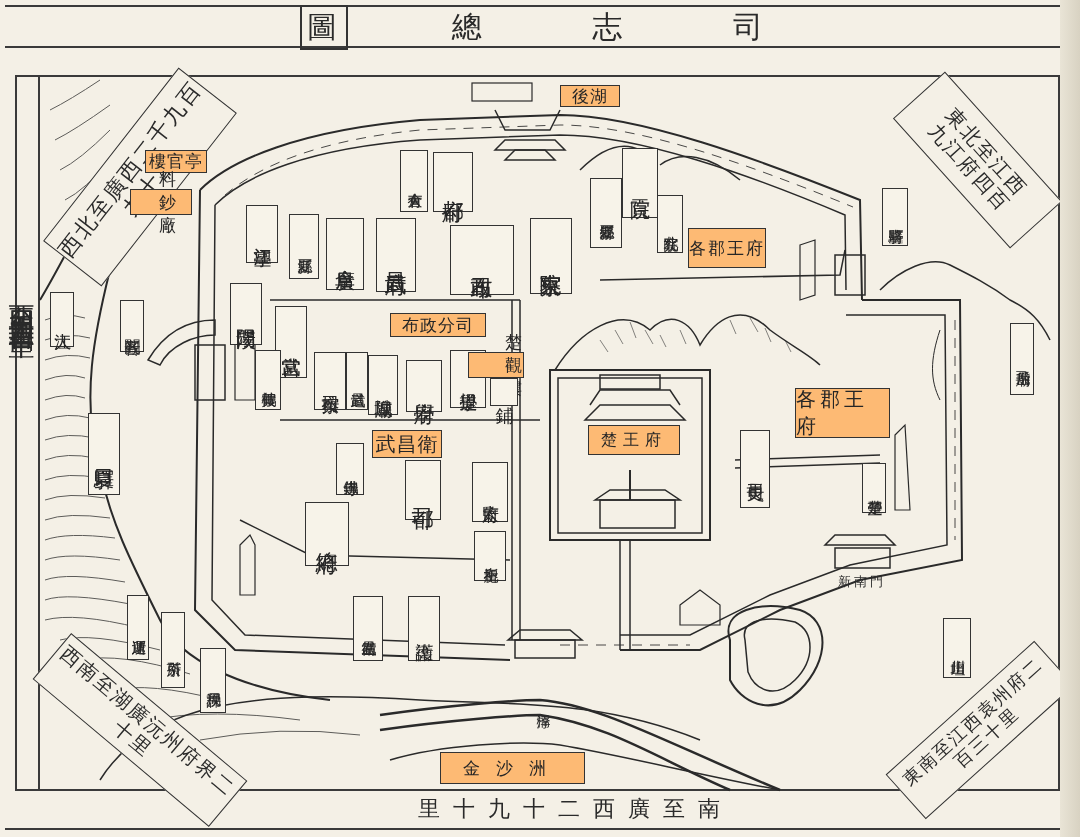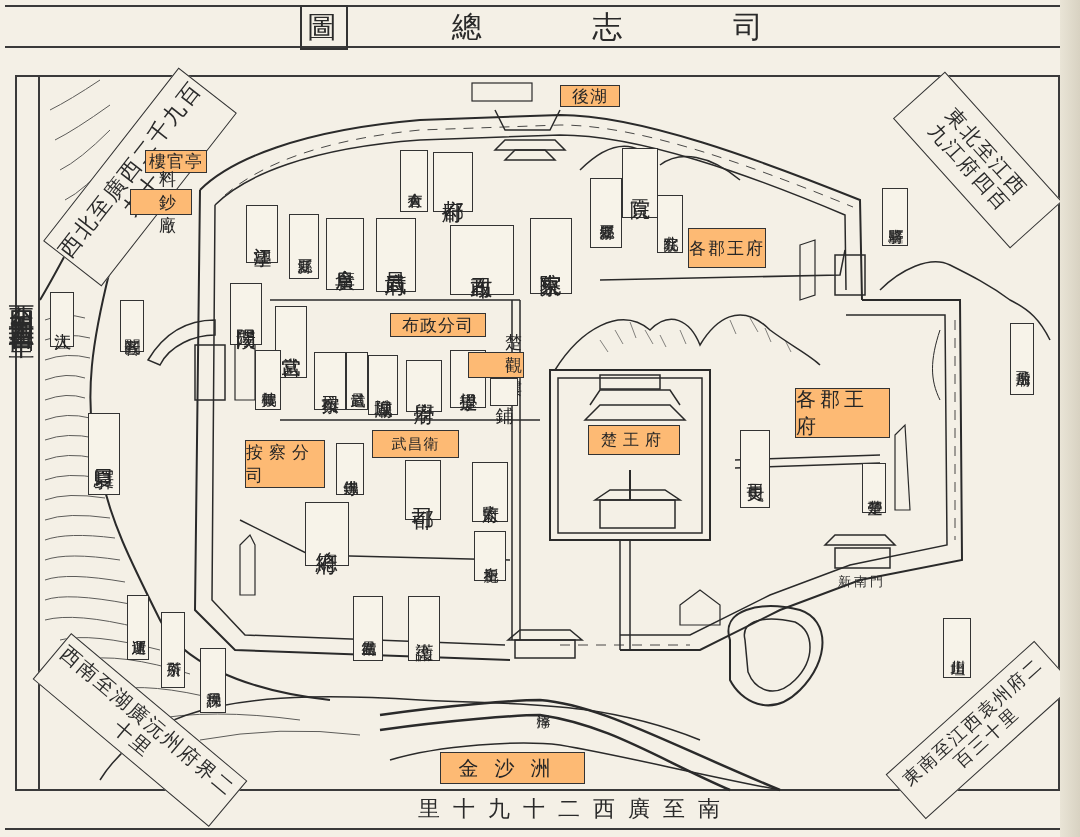--- a/index.html
+++ b/index.html
@@ -207,21 +207,21 @@
   </div>
   <div class="diag" style="left:25px;top:700px;width:230px;height:60px;transform:rotate(40deg);font-size:20px;">
     <span>西南至湖廣沅州府界二十里</span>
   </div>
   <div class="diag" style="left:880px;top:700px;width:200px;height:60px;transform:rotate(-42deg);font-size:18px;">
     <span>東南至江西袁州府二百三十里</span>
   </div>
 
   <div class="hbox" style="left:560px;top:85px;width:60px;height:22px;font-size:17px;">後湖</div>
   <div class="vtext" style="left:537px;top:703px;font-size:14px;">浮橋</div>
-  <div class="hbox" style="left:440px;top:752px;width:145px;height:32px;font-size:20px;letter-spacing:16px;">金沙洲</div>
+  <div class="hbox" style="left:440px;top:752px;width:145px;height:32px;font-size:17px;letter-spacing:16px;">金沙洲</div>
   <div class="box" style="left:50px;top:292px;width:24px;height:55px;font-size:17px;">大江</div>
 
   <div class="hbox" style="left:145px;top:150px;width:62px;height:23px;">樓官亭</div>
   <div class="hbox" style="left:130px;top:189px;width:62px;height:26px;padding-left:28px;">料鈔廠</div>
   <div class="box" style="left:120px;top:300px;width:24px;height:52px;font-size:16px;">觀音閣</div>
   <div class="box" style="left:88px;top:413px;width:32px;height:82px;">夏口驛</div>
   <div class="box small" style="left:127px;top:595px;width:22px;height:65px;">遞運所</div>
   <div class="box small" style="left:161px;top:612px;width:24px;height:76px;">茶引所</div>
   <div class="box small" style="left:200px;top:648px;width:26px;height:65px;">稅課局</div>
 
@@ -243,22 +243,21 @@
   <div class="box" style="left:275px;top:306px;width:32px;height:72px;font-size:19px;">武當宮</div>
   <div class="box small" style="left:255px;top:350px;width:26px;height:60px;">黃鶴樓</div>
   <div class="hbox" style="left:390px;top:313px;width:96px;height:24px;">布政分司</div>
   <div class="box" style="left:314px;top:352px;width:32px;height:58px;font-size:18px;">按察司</div>
   <div class="box small" style="left:346px;top:352px;width:22px;height:58px;">武昌道</div>
   <div class="box" style="left:368px;top:355px;width:30px;height:60px;font-size:18px;">城隍廟</div>
   <div class="box" style="left:406px;top:360px;width:36px;height:52px;font-size:21px;">府學</div>
   <div class="box" style="left:450px;top:350px;width:36px;height:58px;font-size:18px;">提學道</div>
   <div class="hbox" style="left:468px;top:352px;width:56px;height:26px;padding-left:36px;">楚觀樓</div>
   <div class="box" style="left:490px;top:378px;width:28px;height:28px;font-size:18px;">鋪</div>
-  <div class="hbox" style="left:372px;top:430px;width:87px;height:28px;font-size:15px;">武昌衛</div>
-  <div class="hbox" style="left:245px;top:440px;width:80px;height:48px;font-size:17px;letter-spacing:6px;">按察分司</div>
+  <div class="hbox" style="left:372px;top:430px;width:70px;height:28px;font-size:20px;">武昌衛</div>
   <div class="box small" style="left:336px;top:443px;width:28px;height:52px;">鐵佛寺</div>
   <div class="box" style="left:405px;top:460px;width:36px;height:60px;font-size:22px;">都司</div>
   <div class="box" style="left:305px;top:502px;width:44px;height:64px;font-size:22px;">總府</div>
   <div class="box small" style="left:472px;top:462px;width:36px;height:60px;font-size:17px;">太監府</div>
   <div class="box small" style="left:474px;top:531px;width:32px;height:50px;">奉祀所</div>
   <div class="box small" style="left:353px;top:596px;width:30px;height:65px;">武昌左衛</div>
   <div class="box" style="left:408px;top:596px;width:32px;height:65px;font-size:18px;">護衛</div>
 
   <div class="hbox" style="left:588px;top:425px;width:92px;height:30px;font-size:16px;letter-spacing:6px;">楚王府</div>
   <div class="box" style="left:740px;top:430px;width:30px;height:78px;font-size:18px;">長史司</div>

